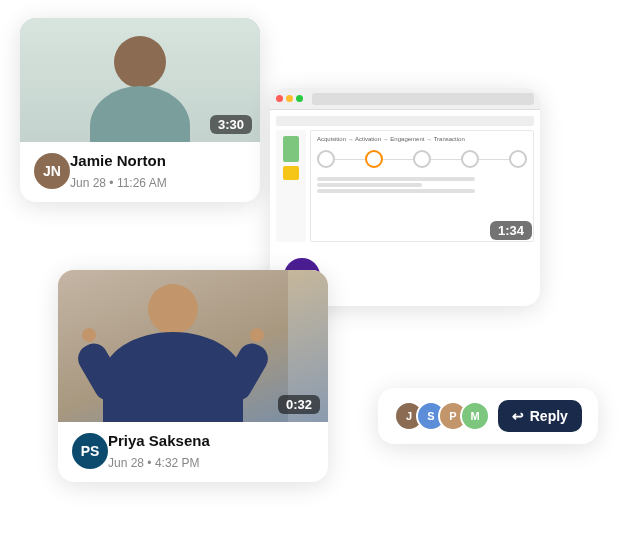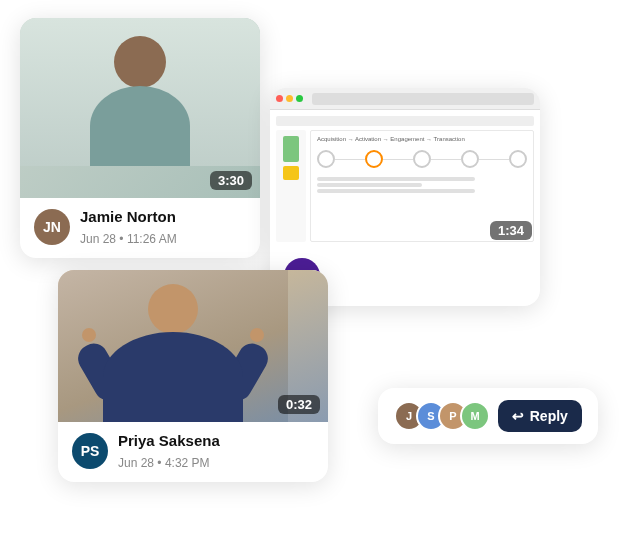--- a/index.html
+++ b/index.html
@@ -52,42 +52,41 @@
       justify-content: center;
       font-size: 14px;
       font-weight: 700;
       color: #fff;
     }
 
     
     .card-footer {
       display: flex;
       align-items: center;
-      gap: 10px;
       padding: 10px 14px 12px;
     }
     .card-footer .info .name {
       font-size: 15px;
       font-weight: 700;
       color: #111;
     }
     .card-footer .info .date {
       font-size: 12px;
       color: #888;
       margin-top: 7px;
     }
 
     
     #card-jamie {
       width: 240px;
       top: 18px;
       left: 20px;
     }
     #card-jamie .video-thumb {
-      height: 180px;
+      height: 124px;
       background: linear-gradient(135deg, #c9d4cc 0%, #a8bfb8 100%);
     }
 
     
     #card-steven {
       width: 270px;
       top: 88px;
       left: 270px;
     }
     #card-steven .video-thumb {

